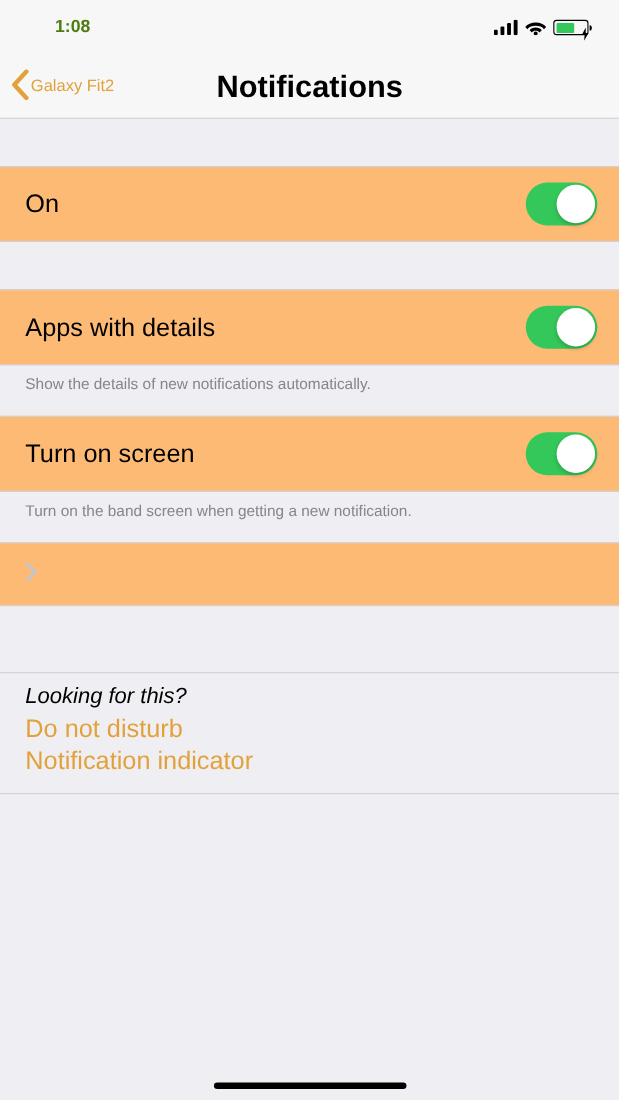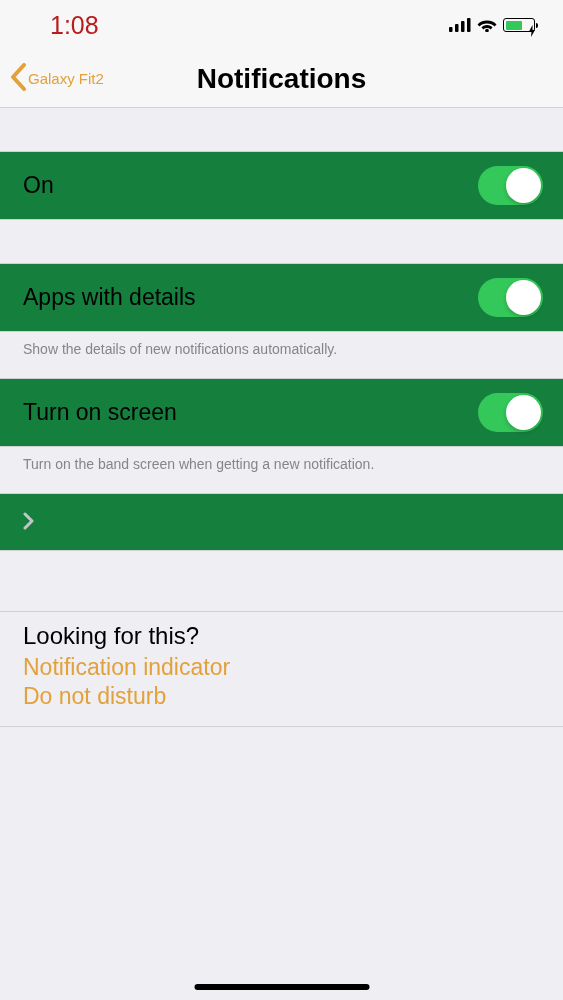--- a/index.html
+++ b/index.html
@@ -22,23 +22,23 @@
     .status-bar {
       height: 50px;
       display: flex;
       justify-content: space-between;
       align-items: center;
       padding: 0 28px 0 50px;
       background: #f7f7f8;
     }
     
     .status-time {
-      font-size: 25px;
-      font-weight: 400;
-      color: #b91c1c;
+      font-size: 16px;
+      font-weight: 700;
+      color: #4d7c0f;
     }
     
     .status-icons {
       display: flex;
       align-items: center;
       gap: 6px;
     }
     
     .signal-icon svg, .wifi-icon svg {
       display: block;
@@ -121,21 +121,21 @@
       font-weight: 600;
       color: #000;
     }
     
     
     .group-spacer {
       height: 43px;
     }
     
     .cell {
-      background: #15803d;
+      background: #fdba74;
       min-height: 56px;
       display: flex;
       align-items: center;
       justify-content: space-between;
       padding: 14px 20px 14px 23px;
       border-bottom: 0.5px solid #d1d1d5;
     }
     
     .cell-first {
       border-top: 0.5px solid #d1d1d5;
@@ -182,23 +182,24 @@
     }
     
     
     .looking-section {
       border-top: 0.5px solid #d1d1d5;
       border-bottom: 0.5px solid #d1d1d5;
       padding: 10px 23px 14px 23px;
     }
     
     .looking-title {
-      font-size: 24px;
+      font-size: 20px;
       color: #000;
       margin-bottom: 4px;
+      font-style: italic;
     }
     
     .looking-link {
       font-size: 23px;
       color: #e2a13a;
       margin-bottom: 2px;
       cursor: pointer;
     }
     
     
@@ -286,17 +287,17 @@
   <span class="chevron-right">
     <svg width="11" height="18" viewBox="0 0 11 18">
       <path d="M2 2 L9 9 L2 16" stroke="#c5c5c8" stroke-width="3" fill="none" stroke-linecap="round" stroke-linejoin="round"></path>
     </svg>
   </span>
 </div>
 
 <div style="height:60px"></div>
 <div class="looking-section">
   <div class="looking-title">Looking for this?</div>
+  <div class="looking-link">Do not disturb</div>
   <div class="looking-link">Notification indicator</div>
-  <div class="looking-link">Do not disturb</div>
 </div>
 
 <div class="home-indicator"></div>
 
 </body></html>

